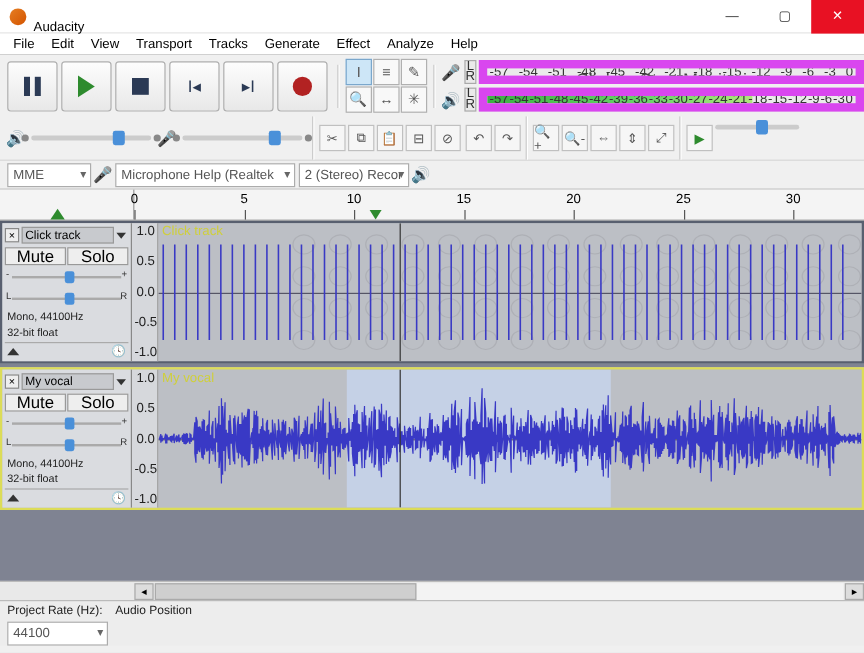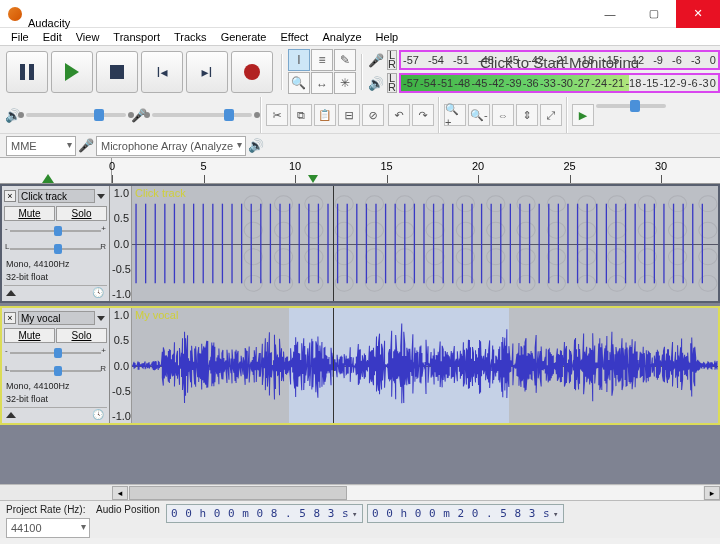--- a/index.html
+++ b/index.html
@@ -35,21 +35,21 @@
 
 .tool-grid { display: grid; grid-template-columns: repeat(3, 22px); grid-template-rows: repeat(2, 22px); gap: 1px; padding: 3px; }
 .tool-cell { background: #f8f8f8; border: 1px solid #b0b0b0; display: flex; align-items: center; justify-content: center; font-size: 12px; color: #555; }
 .tool-cell.active { background: #cde6f7; border-color: #7aa7cc; }
 
 
 .meter-block { display: flex; flex-direction: column; gap: 1px; padding: 2px 0; flex: 1; }
 .meter-row { display: flex; align-items: center; height: 22px; }
 .meter-icon { width: 16px; height: 16px; margin: 0 3px; color: #555; font-size: 13px; display: flex; align-items: center; justify-content: center; }
 .meter-lr { width: 10px; height: 20px; display: flex; flex-direction: column; font-size: 7px; line-height: 9px; color: #333; background: #eaeaea; border: 1px solid #aaa; margin-right: 2px; text-align: center; }
-.meter-scale { flex: 1; height: 20px; background: #eaeaea; border: 2px solid #d946ef; position: relative; overflow: hidden; }
+.meter-scale { flex: 1; height: 20px; background: #eaeaea; border: 7px solid #d946ef; position: relative; overflow: hidden; }
 .meter-ticks { position: absolute; inset: 0; display: flex; justify-content: space-between; align-items: center; padding: 0 2px; font-size: 7px; color: #333; }
 .meter-click-msg { position: absolute; left: 50%; top: 2px; transform: translateX(-50%); font-size: 15px; color: #444; white-space: nowrap; }
 .meter-play-bar { position: absolute; left: 0; top: 0; bottom: 0; width: 72%; background: linear-gradient(90deg, #3cb043, #6bd36b 60%, #b0e57c); }
 
 
 .sliders-row { display: flex; align-items: center; gap: 6px; padding: 3px 6px; height: 24px; }
 .slider { flex: 0 0 100px; height: 4px; background: #ccc; position: relative; border-radius: 2px; }
 .slider .thumb { position: absolute; top: -4px; left: 70%; width: 10px; height: 12px; background: #4a90d9; border-radius: 2px; }
 .slider .dot-l, .slider .dot-r { position: absolute; top: -1px; width: 6px; height: 6px; background: #888; border-radius: 50%; }
 .slider .dot-l { left: -8px; } .slider .dot-r { right: -8px; }
@@ -76,21 +76,21 @@
 
 .tracks { background: #7f8392; height: 300px; overflow: hidden; position: relative; }
 .track { display: flex; border: 2px solid #585f6f; margin-bottom: 3px; background: #bcbfc5; }
 .track.selected { border: 2px solid #dcdc58; }
 .track-panel { width: 108px; background: #dadce0; border-right: 1px solid #888; display: flex; flex-direction: column; padding: 2px; gap: 2px; position: relative; }
 .tp-header { display: flex; align-items: center; height: 16px; }
 .tp-close { width: 12px; height: 12px; border: 1px solid #888; display:flex; align-items:center; justify-content:center; font-size:9px; margin-right: 2px; background:#eee; }
 .tp-name { flex: 1; background: #c8cace; border: 1px solid #999; padding: 0 2px; font-size: 10px; height: 14px; line-height: 13px; overflow: hidden; }
 .tp-menu-tri { width: 0; height: 0; border-left: 4px solid transparent; border-right: 4px solid transparent; border-top: 5px solid #333; margin: 0 2px; }
 .tp-btns { display: flex; gap: 1px; }
-.tp-btn { flex: 1; height: 15px; background: #eee; border: 1px solid #999; font-size: 10px; text-align: center; line-height: 13px; text-decoration: underline; }
+.tp-btn { flex: 1; height: 15px; background: #eee; border: 1px solid #999; font-size: 14px; text-align: center; line-height: 13px; }
 .tp-slider { height: 10px; position: relative; margin: 3px 6px; }
 .tp-slider .track-line { position: absolute; left: 0; right: 0; top: 4px; height: 2px; background: #aaa; }
 .tp-slider .thumb { position: absolute; top: 0; left: 48%; width: 8px; height: 10px; background: #4a90d9; border-radius: 2px; }
 .tp-slider .lbl-l, .tp-slider .lbl-r { position: absolute; top: -2px; font-size: 8px; color: #333; }
 .tp-slider .lbl-l { left: -5px; } .tp-slider .lbl-r { right: -5px; }
 .tp-info { font-size: 9px; color: #222; padding: 0 2px; line-height: 11px; }
 .tp-footer { margin-top: auto; display: flex; align-items: center; justify-content: space-between; height: 14px; border-top: 1px solid #aaa; padding: 0 2px; }
 .tp-collapse { width: 0; height: 0; border-left: 5px solid transparent; border-right: 5px solid transparent; border-bottom: 6px solid #333; }
 .tp-clock { font-size: 10px; color: #444; }
 
@@ -287,21 +287,22 @@
         </div>
       <div class="slider" style="flex:0 0 70px">
           <div class="thumb" style="left:48%"></div>
         </div>
     </div>
   </div>
 
   <div class="device-row">
     <div class="combo" style="width:70px">MME</div>
     <div class="small-icon">🎤</div>
-    <div class="combo" style="width:150px">Microphone Array (Analyze</div>
+    <div class="combo" style="width:150px">Microphone Help (Realtek</div>
+    <div class="combo" style="width:92px">2 (Stereo) Recor</div>
     <div class="small-icon">🔊</div>
   </div>
 </div>
 
 <div class="ruler">
   <div class="ruler-left">
       <div class="green-tri"></div>
     </div>
   <div class="ruler-scale" id="ruler-scale">
       <div class="ruler-tick" style="left: 0px;"></div>
@@ -561,19 +562,15 @@
 <div class="selection-bar">
   <div class="sel-row1">
     <div class="sel-col">
       <div class="sel-lbl">Project Rate (Hz):</div>
       <div class="combo" style="width:84px">44100</div>
     </div>
     <div class="sel-col">
       <div class="sel-lbl">Audio Position</div>
     </div>
     <div class="sel-col">
-      <div style="display:flex; gap:4px">
-        <div class="timecode">0 0 h 0 0 m 0 8 . 5 8 3 s</div>
-        <div class="timecode">0 0 h 0 0 m 2 0 . 5 8 3 s</div>
-      </div>
     </div>
   </div>
 </div>
 
 </body></html>

